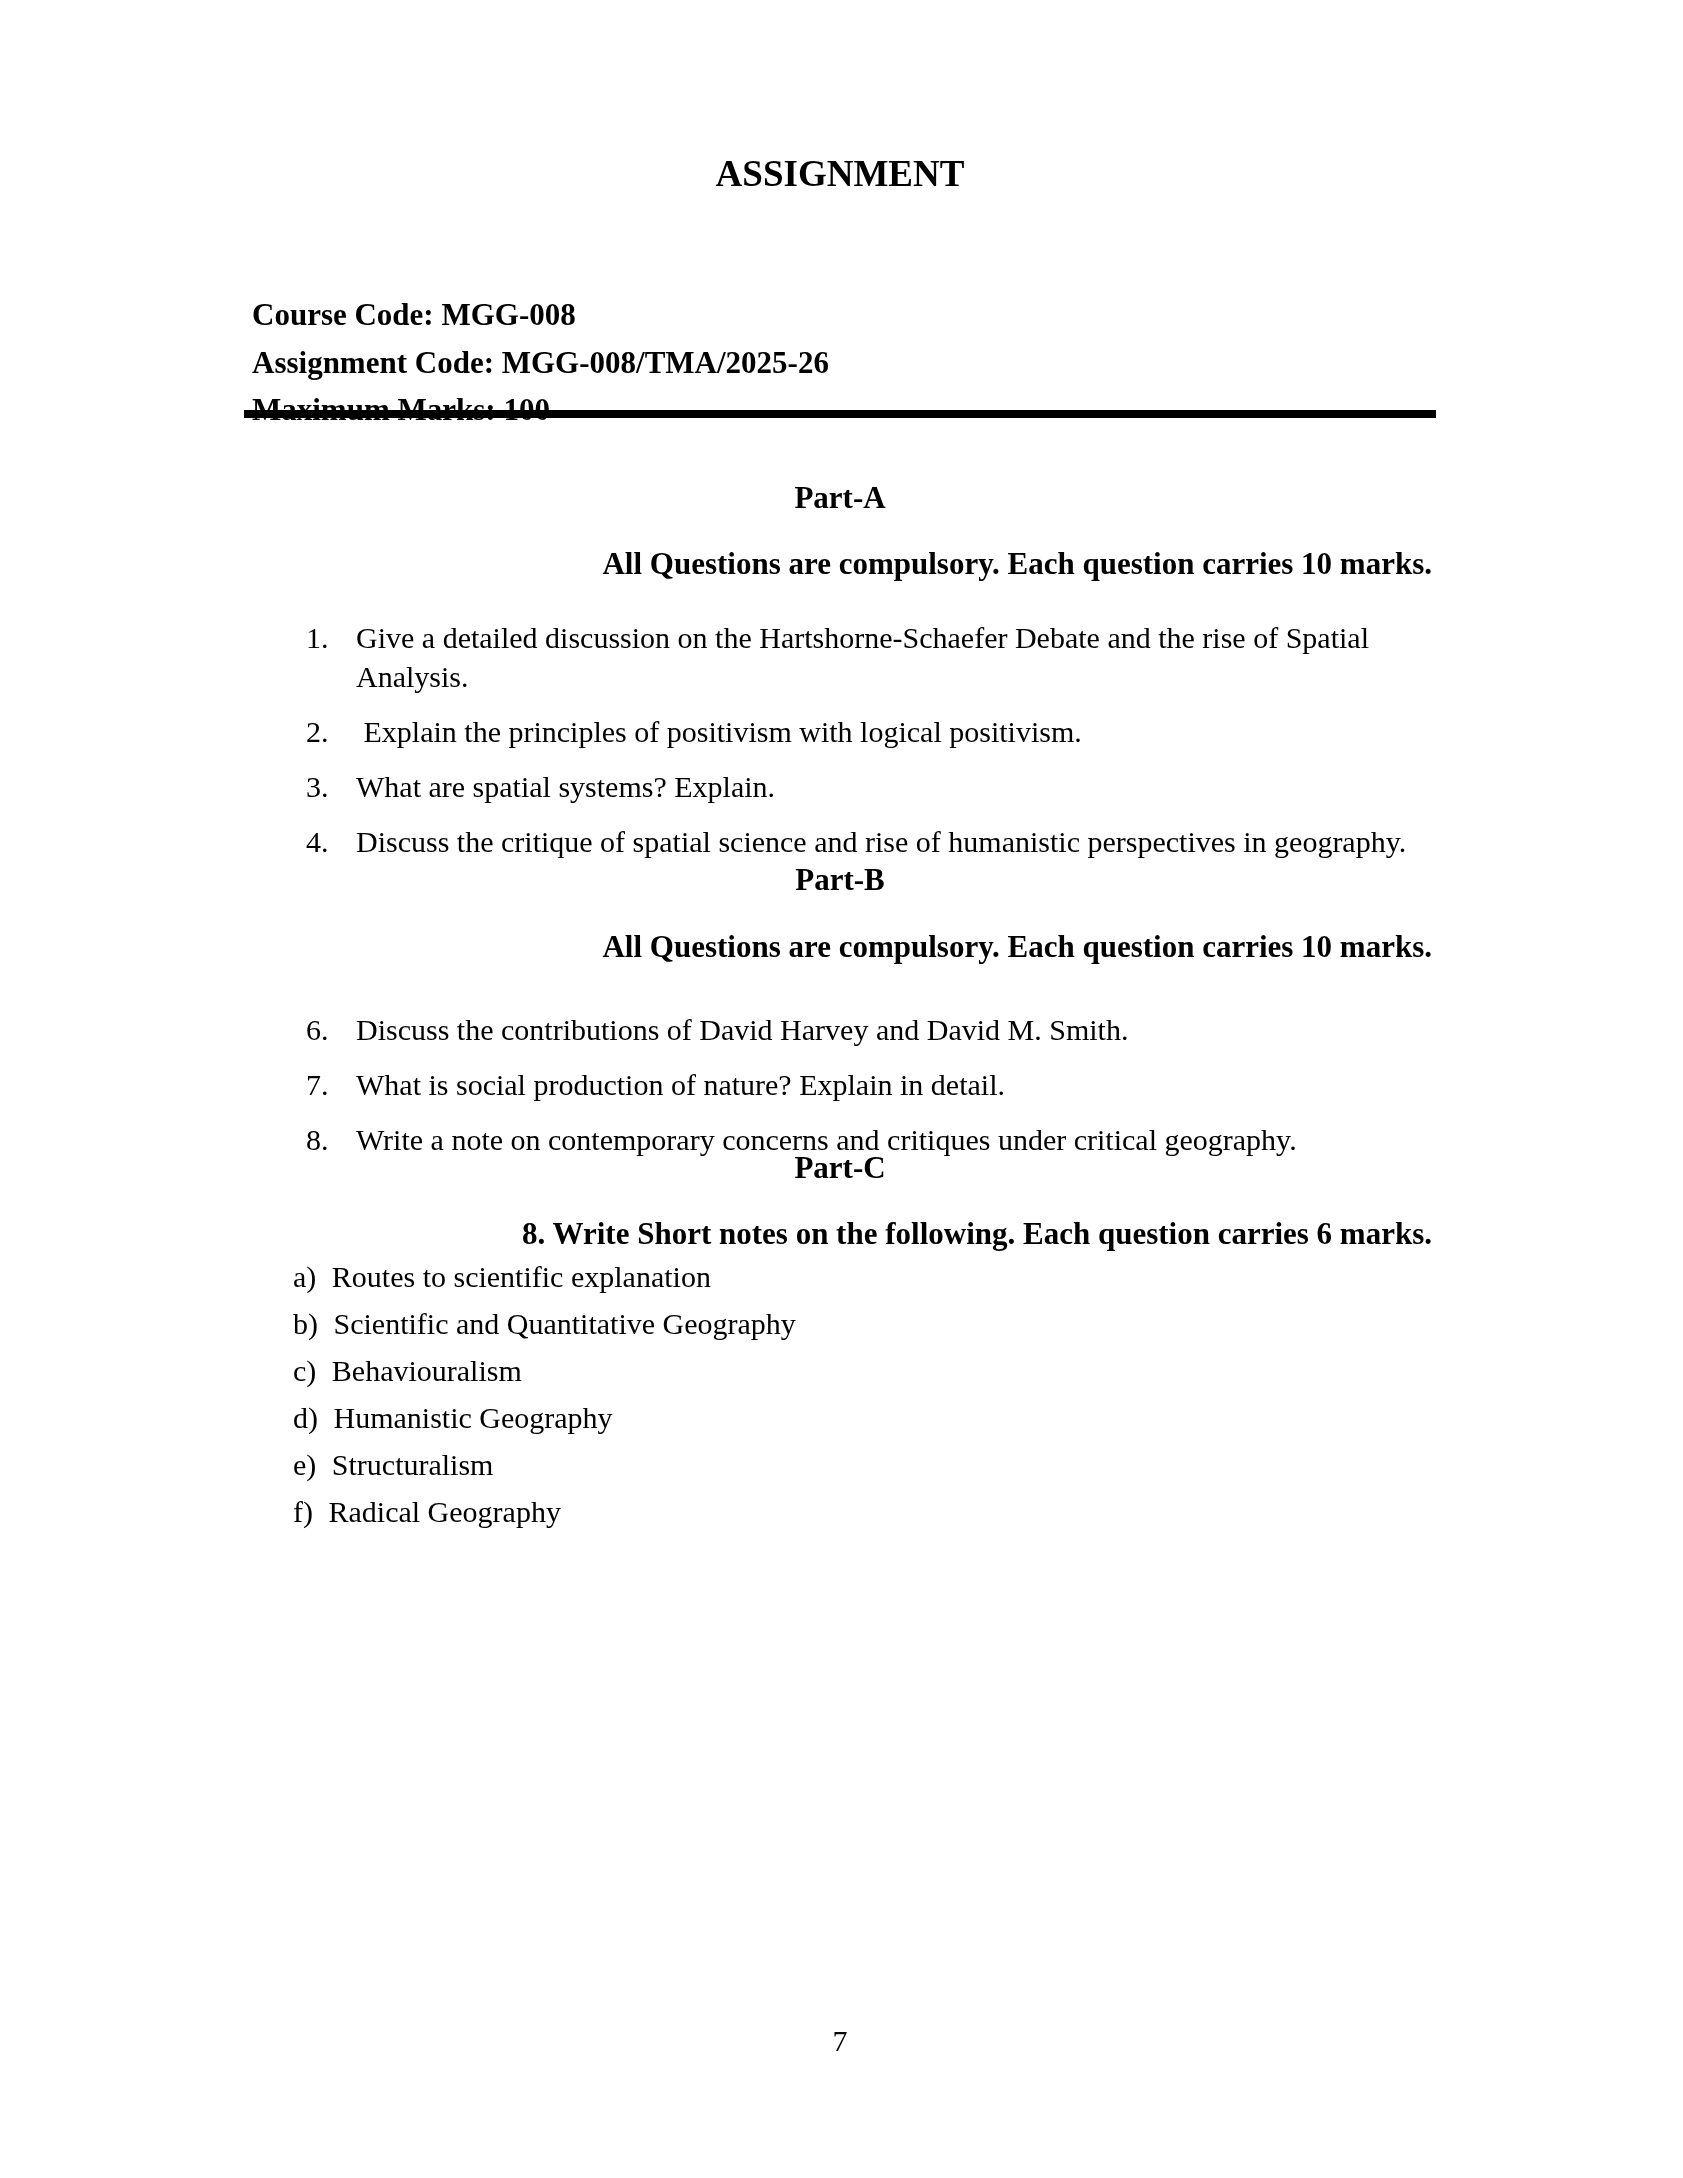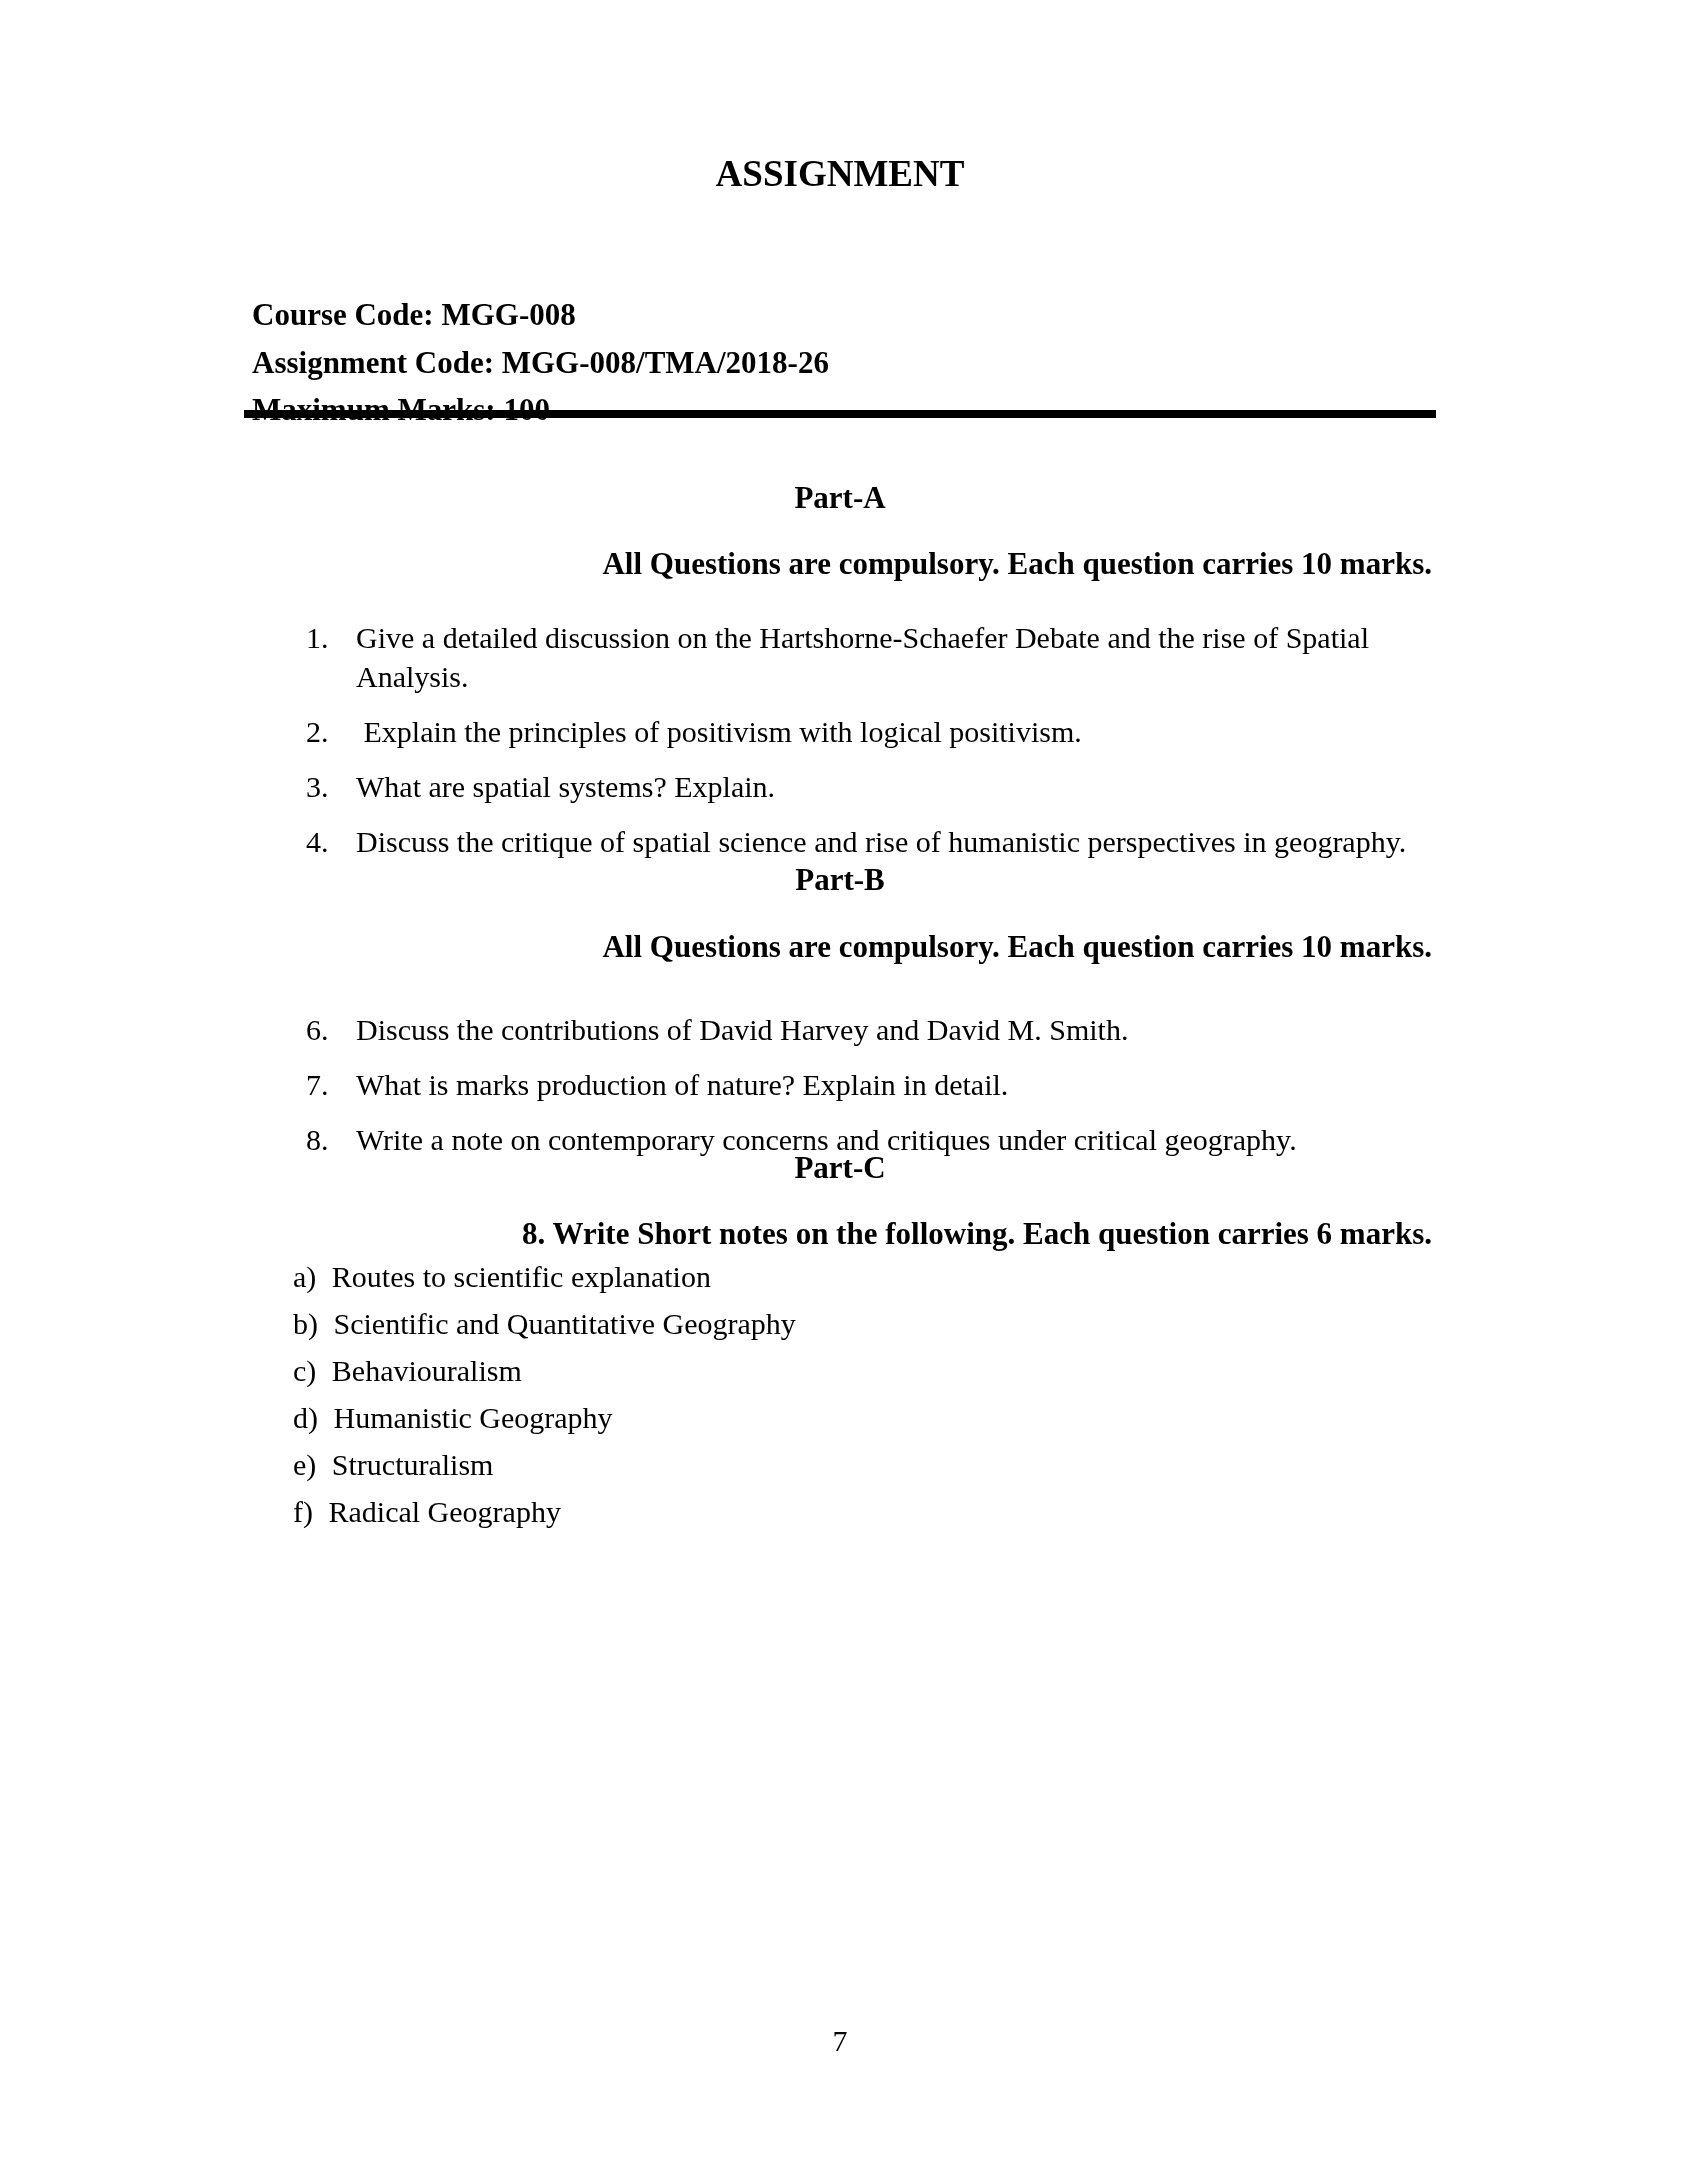--- a/index.html
+++ b/index.html
@@ -77,21 +77,21 @@
 <body>
 
 <div class="page">
 
   <div class="abs content-left content-width title-block">
     <div class="doc-title">ASSIGNMENT</div>
   </div>
 
   <div class="abs content-left content-width meta-block">
     <div>Course Code: MGG-008</div>
-    <div>Assignment Code: MGG-008/TMA/2018-26</div>
+    <div>Assignment Code: MGG-008/TMA/2025-26</div>
     <div>Maximum Marks: 100</div>
   </div>
 
   <div class="abs content-left content-width rule"></div>
 
   <div class="abs content-left content-width part-heading heading-a">Part-A</div>
   <div class="abs content-left content-width instruction instr-a">All Questions are compulsory. Each question carries 10 marks.</div>
 
   <div class="abs q-list list-a">
     <div class="q-item">
@@ -115,21 +115,21 @@
   <div class="abs content-left content-width part-heading heading-b">Part-B</div>
   <div class="abs content-left content-width instruction instr-b">All Questions are compulsory. Each question carries 10 marks.</div>
 
   <div class="abs q-list list-b">
     <div class="q-item">
       <span class="q-marker">6.</span>
       <span class="q-text">Discuss the contributions of David Harvey and David M. Smith.</span>
     </div>
     <div class="q-item">
       <span class="q-marker">7.</span>
-      <span class="q-text">What is marks production of nature? Explain in detail.</span>
+      <span class="q-text">What is social production of nature? Explain in detail.</span>
     </div>
     <div class="q-item">
       <span class="q-marker">8.</span>
       <span class="q-text">Write a note on contemporary concerns and critiques under critical geography.</span>
     </div>
   </div>
 
   <div class="abs content-left content-width part-heading heading-c">Part-C</div>
   <div class="abs content-left content-width instruction instr-c">8. Write Short notes on the following. Each question carries 6 marks.</div>
 

